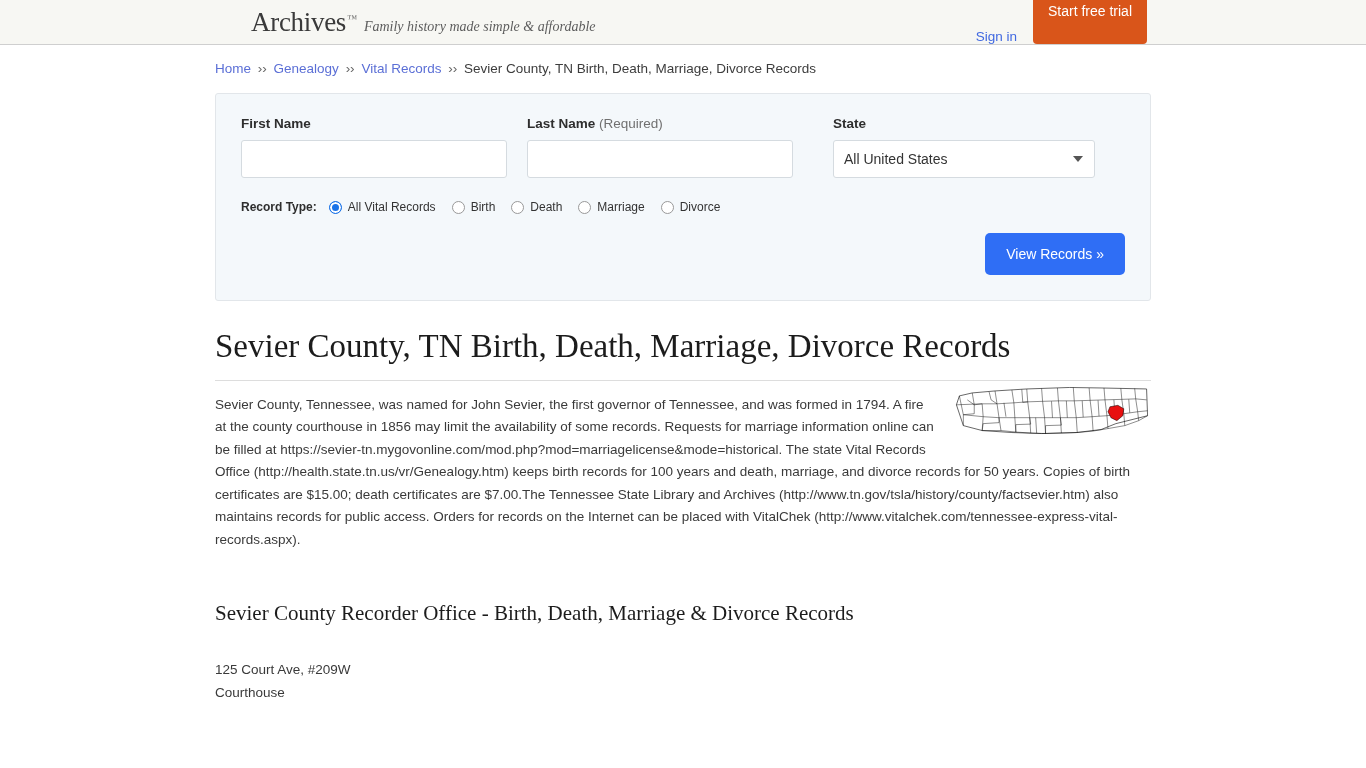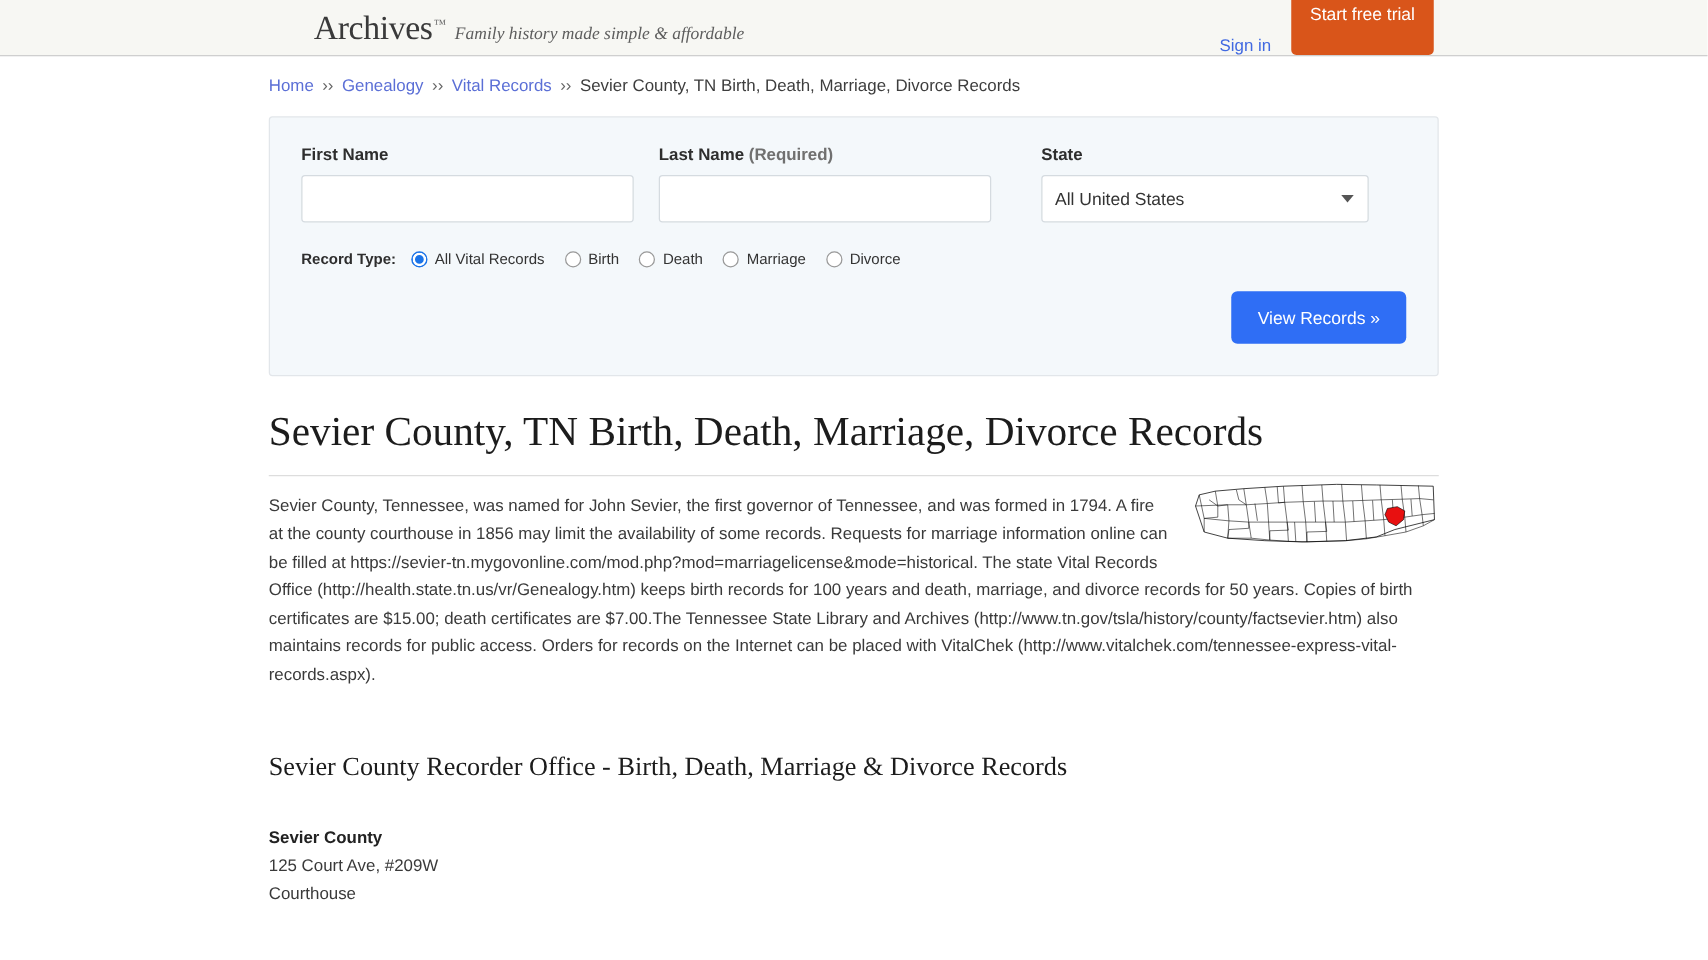--- a/index.html
+++ b/index.html
@@ -132,21 +132,21 @@
   }
   .field.name-field { width: 266px; }
   .field.state-field { width: 262px; margin-left: 20px; }
   .field-label {
     font-size: 13.5px;
     font-weight: bold;
     color: #2e2e2e;
     margin-bottom: 9px;
   }
   .field-label .req {
-    font-weight: bold;
+    font-weight: normal;
     color: #707070;
   }
   .text-input {
     height: 38px;
     border: 1px solid #d5dbe0;
     border-radius: 3px;
     background: #ffffff;
     box-sizing: border-box;
     font-size: 14px;
     padding: 0 9px;
@@ -391,19 +391,18 @@
       <path d="M22,60 L44,58 M44,58 L44,40 M60,92 L62,78 M62,78 L94,76 M94,76 L94,66 M128,95 L128,80 M128,80 L158,79 M158,79 L156,66 M188,98 L188,82 M188,82 L220,81 M220,81 L218,66"></path>
     </g>
     <path d="M318,44 L334,41 L346,48 L344,62 L332,72 L320,66 L314,54 Z" fill="#e81010" stroke="#000000" stroke-width="1"></path>
   </svg>
 
   <p class="intro">Sevier County, Tennessee, was named for John Sevier, the first governor of Tennessee, and was formed in 1794. A fire at the county courthouse in 1856 may limit the availability of some records. Requests for marriage information online can be filled at https://sevier-tn.mygovonline.com/mod.php?mod=marriagelicense&amp;mode=historical. The state Vital Records Office (http://health.state.tn.us/vr/Genealogy.htm) keeps birth records for 100 years and death, marriage, and divorce records for 50 years. Copies of birth certificates are $15.00; death certificates are $7.00.The Tennessee State Library and Archives (http://www.tn.gov/tsla/history/county/factsevier.htm) also maintains records for public access. Orders for records on the Internet can be placed with VitalChek (http://www.vitalchek.com/tennessee-express-vital-records.aspx).</p>
 
   <h2 class="sub-heading">Sevier County Recorder Office - Birth, Death, Marriage &amp; Divorce Records</h2>
 
   <div class="address-block">
-    <div class="address-name">Sevier County</div>
     <div>125 Court Ave, #209W</div>
     <div>Courthouse</div>
 
   </div>
 
 </div>
 
 </body></html>

